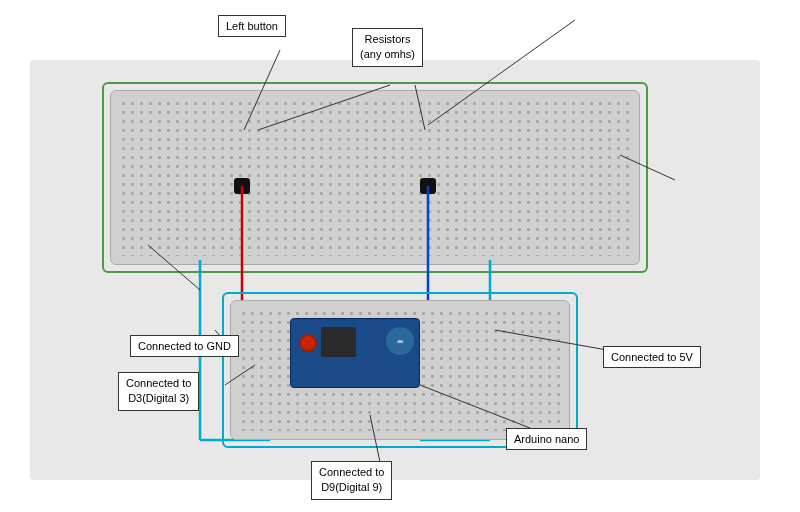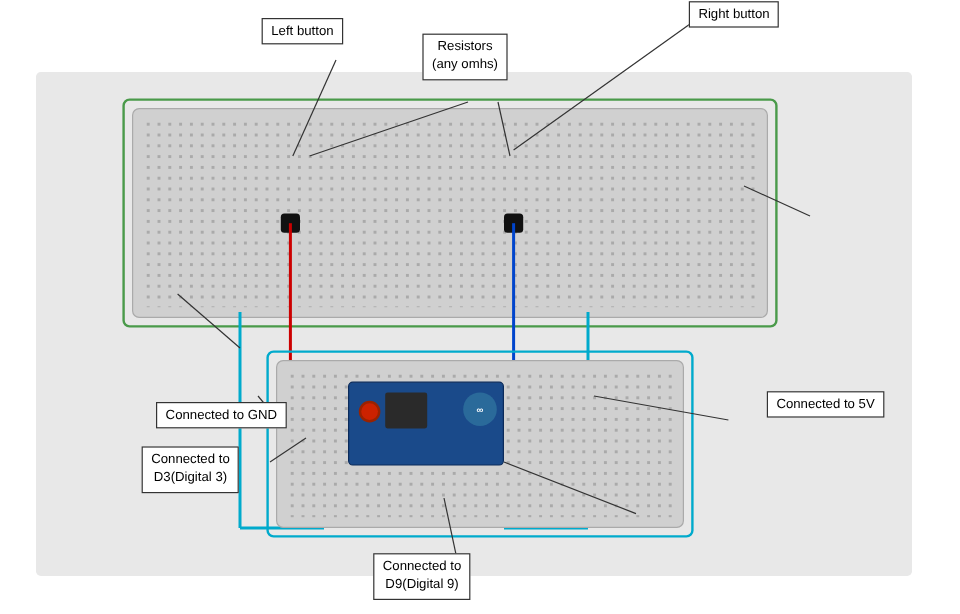--- a/index.html
+++ b/index.html
@@ -257,34 +257,34 @@
 
   <line x1="380" y1="462" x2="370" y2="415" stroke="#333" stroke-width="1"></line>
 
   <line x1="530" y1="428" x2="420" y2="385" stroke="#333" stroke-width="1"></line>
 </svg>
 
 <div class="label-container">
 
   <div class="label-box" style="left: 218px; top: 15px; text-align: right;">Left button</div>
 
-  <div class="label-box" style="left: 574px; top: 1px;">Right button</div>
 
   <div class="label-box" style="left: 352px; top: 28px; line-height:1.4;">
     <span>Resistors<br>(any omhs)</span>
   </div>
 
 
 
   <div class="label-box" style="left: 130px; top: 335px;">Connected to GND</div>
 
   <div class="label-box" style="left: 118px; top: 372px; line-height:1.4;">
     <span>Connected to<br>D3(Digital 3)</span>
   </div>
 
-  <div class="label-box" style="left: 603px; top: 326px; margin-left: 36px;">Connected to 5V</div>
+  <div class="label-box" style="left: 603px; top: 346px;">Connected to 5V</div>
 
   <div class="label-box" style="left: 311px; top: 461px; line-height:1.4;">
     <span>Connected to<br>D9(Digital 9)</span>
   </div>
 
+  <div class="label-box" style="left: 506px; top: 428px;">Arduino nano</div>
 
 </div>
 
 </body></html>

